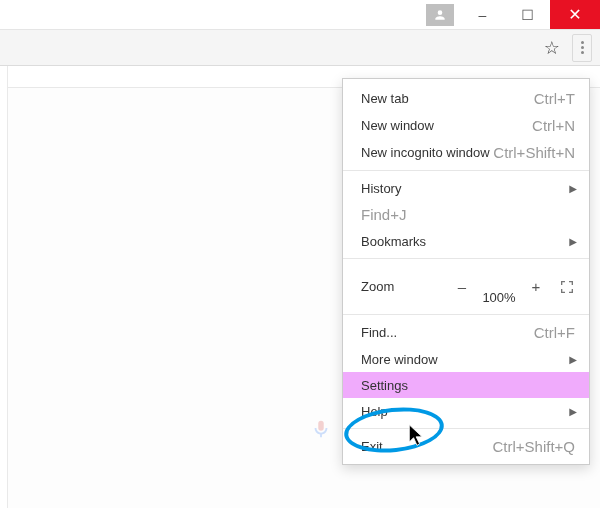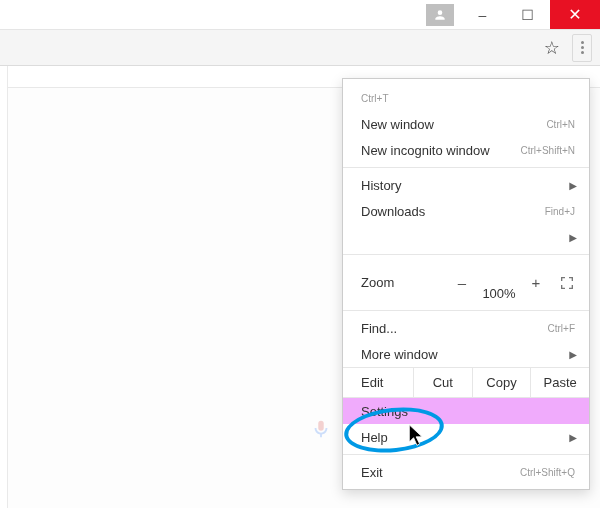--- a/index.html
+++ b/index.html
@@ -88,21 +88,21 @@
   .sep { height:1px; background:#e6e6e6; margin:4px 0; }
   .item {
     display:flex; align-items:center;
     padding: 5px 14px 5px 18px;
     min-height: 26px;
     cursor: default;
     color:#333;
     position: relative;
   }
   .item .label { flex:1; }
-  .item .accel { color:#9a9a9a; font-size:10px; }
+  .item .accel { color:#9a9a9a; font-size:15px; }
   .item .tri {
     color:#666; font-size:10px; position:absolute; right:12px;
   }
   .item.hl { background:#f0abfc; }
 
   .zoomrow {
     display:flex; align-items:center;
     padding: 5px 8px 5px 18px;
     min-height:30px;
   }
@@ -185,42 +185,43 @@
 <div class="mic">
   <svg viewBox="0 0 24 24">
       <path fill="#d9534f" d="M12 14a3 3 0 0 0 3-3V6a3 3 0 0 0-6 0v5a3 3 0 0 0 3 3z"></path>
       <path fill="#4285f4" d="M17 11a5 5 0 0 1-10 0H5a7 7 0 0 0 6 6.9V21h2v-3.1A7 7 0 0 0 19 11z"></path>
     </svg>
 </div>
 
 <div class="menu">
 
   <div class="item">
+    <span class="label">New tab</span>
     <span class="accel">Ctrl+T</span>
   </div>
   <div class="item">
     <span class="label">New window</span>
     <span class="accel">Ctrl+N</span>
   </div>
   <div class="item">
     <span class="label">New incognito window</span>
     <span class="accel">Ctrl+Shift+N</span>
   </div>
 
   <div class="sep"></div>
 
   <div class="item">
     <span class="label">History</span>
     <span class="tri">▶</span>
   </div>
   <div class="item">
-    <span class="label">Downloads</span>
     <span class="accel">Find+J</span>
   </div>
   <div class="item">
+    <span class="label">Bookmarks</span>
     <span class="tri">▶</span>
   </div>
 
   <div class="sep"></div>
 
   <div class="zoomrow">
     <span class="lbl">Zoom</span>
     <span class="zbtn">–</span>
     <span class="zval">100%</span>
     <span class="zbtn">+</span>
@@ -235,26 +236,20 @@
 
   <div class="item">
     <span class="label">Find...</span>
     <span class="accel">Ctrl+F</span>
   </div>
   <div class="item">
     <span class="label">More window</span>
     <span class="tri">▶</span>
   </div>
 
-  <div class="editrow">
-    <div class="cell first">Edit</div>
-    <div class="cell">Cut</div>
-    <div class="cell">Copy</div>
-    <div class="cell">Paste</div>
-  </div>
 
   <div class="item hl">
     <span class="label">Settings</span>
   </div>
   <div class="item">
     <span class="label">Help</span>
     <span class="tri">▶</span>
   </div>
 
   <div class="sep"></div>

